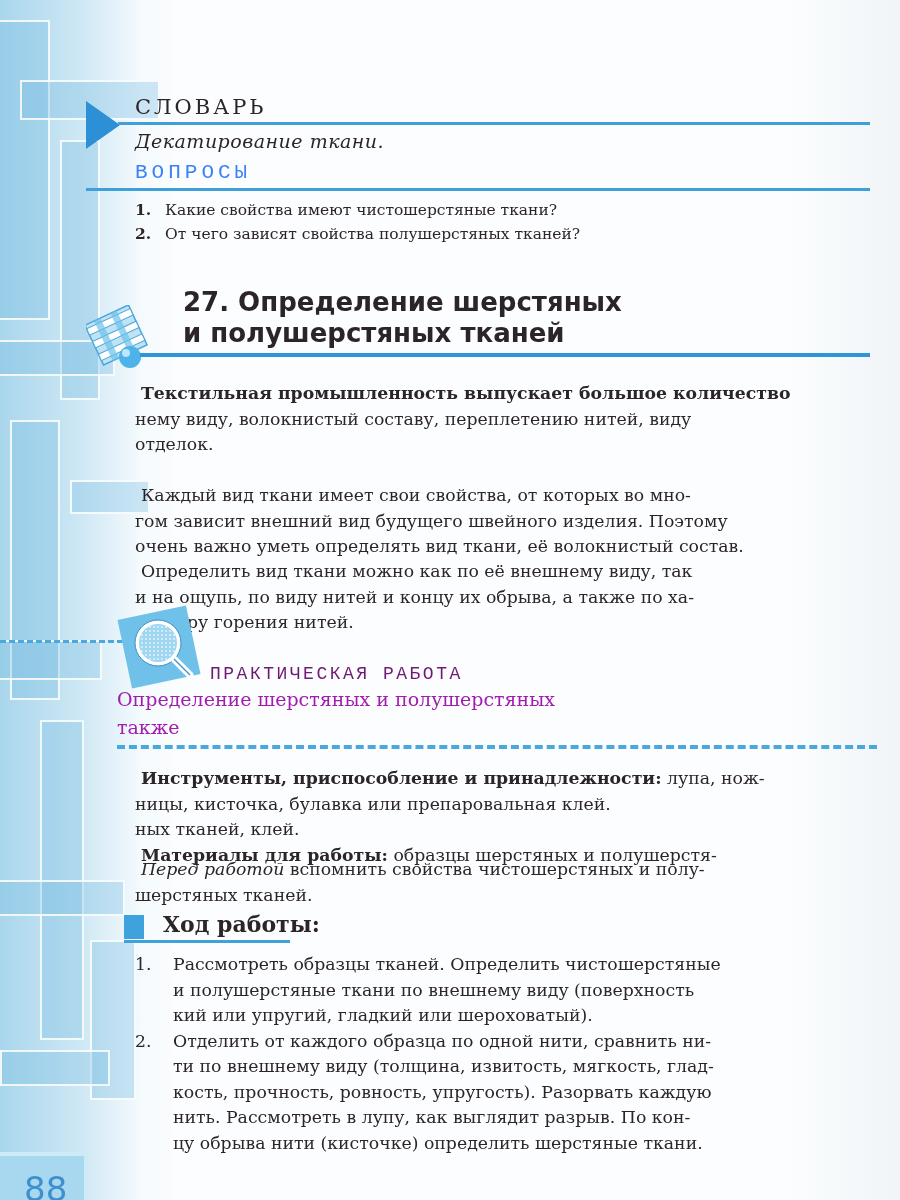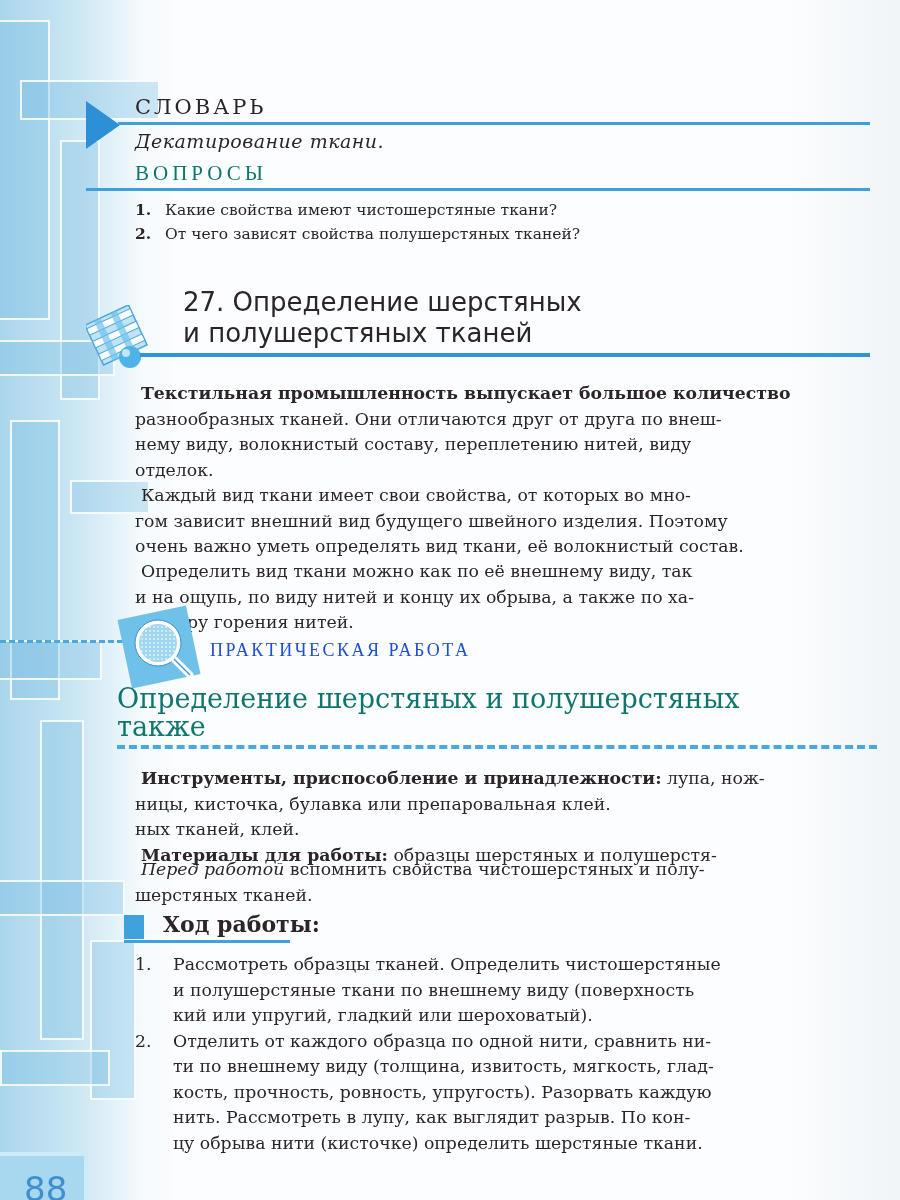--- a/index.html
+++ b/index.html
@@ -37,31 +37,31 @@
       position: absolute; left: 135px; top: 58px;
       font-family: "DejaVu Serif", serif; font-size: 21px; letter-spacing: 3px; color: #2b2528;
     }
     .vocab-line { position: absolute; left: 118px; top: 85px; width: 752px; height: 3px; background: #3f9fd8; }
     .vocab-term {
       position: absolute; left: 135px; top: 93px;
       font-style: italic; font-size: 19px; letter-spacing: 0.5px;
     }
     .questions-title {
       position: absolute; left: 135px; top: 124px;
-      font-family: Liberation Serif, serif; font-size: 21px; letter-spacing: 4px; color: #0f766e;
+      font-family: Liberation Mono, monospace; font-size: 21px; letter-spacing: 4px; color: #3b82f6;
     }
     .questions-line { position: absolute; left: 86px; top: 151px; width: 784px; height: 3px; background: #3f9fd8; }
     .q-list { position: absolute; left: 135px; top: 161px; list-style: none; font-size: 15.5px; line-height: 23px; }
     .q-num { font-weight: bold; display: inline-block; width: 30px; }
 
     
     .chapter-icon { position: absolute; left: 86px; top: 268px; width: 66px; height: 66px; }
     .chapter-title {
       position: absolute; left: 183px; top: 250px;
-      font-family: "DejaVu Sans", sans-serif; font-weight: normal; font-size: 26px; line-height: 31px; color: #2b2528;
+      font-family: "DejaVu Sans", sans-serif; font-weight: bold; font-size: 26px; line-height: 31px; color: #2b2528;
     }
     .chapter-line { position: absolute; left: 140px; top: 316px; width: 730px; height: 4px; background: #2e95d8; }
 
     
     .para {
       position: absolute; left: 135px; width: 745px;
       font-size: 17.3px; line-height: 25.5px; text-align: justify; text-indent: 0;
     }
     .para .line { display: block; white-space: nowrap; }
 
@@ -69,26 +69,26 @@
     .dash-left {
       position: absolute; left: 0; top: 603px; width: 150px; height: 0;
       border-top: 3px dashed #49a9de;
     }
     .magnifier-box {
       position: absolute; left: 124px; top: 575px; width: 70px; height: 70px;
       background: #6fc1ea; transform: rotate(-12deg);
     }
     .magnifier { position: absolute; left: 124px; top: 572px; width: 80px; height: 80px; }
     .practical-label {
-      position: absolute; left: 210px; top: 603px;
-      font-family: Liberation Serif, serif; font-size: 18px; letter-spacing: 2.5px; color: #1d4ed8;
+      position: absolute; left: 210px; top: 627px;
+      font-family: Liberation Mono, monospace; font-size: 18px; letter-spacing: 2.5px; color: #701a75;
     }
     .practical-title {
       position: absolute; left: 117px; top: 648px; width: 700px;
-      font-family: "DejaVu Serif", serif; font-size: 27px; line-height: 28px; color: #0f766e;
+      font-family: "DejaVu Serif", serif; font-size: 19px; line-height: 28px; color: #a21caf;
     }
     .dash-full {
       position: absolute; left: 117px; top: 708px; width: 760px; height: 0;
       border-top: 4px dashed #49a9de;
     }
 
     .ru-bold { font-weight: bold; }
     .ru-italic { font-style: italic; }
 
     
@@ -163,21 +163,20 @@
     <circle cx="40" cy="48" r="4" fill="#bfe6fa"></circle>
   </svg>
   <div class="chapter-title">
     <div>27. Определение шерстяных</div>
     <div>и полушерстяных тканей</div>
   </div>
   <div class="chapter-line"></div>
 
   <div class="para" style="top:344px;">
     <span class="line" style="padding-left:6px;font-weight:bold;">Текстильная промышленность выпускает большое количество</span>
-    <span class="line">разнообразных тканей. Они отличаются друг от друга по внеш-</span>
     <span class="line">нему виду, волокнистый составу, переплетению нитей, виду</span>
     <span class="line">отделок.</span>
   </div>
   <div class="para" style="top:446px;">
     <span class="line" style="padding-left:6px;">Каждый вид ткани имеет свои свойства, от которых во мно-</span>
     <span class="line">гом зависит внешний вид будущего швейного изделия. Поэтому</span>
     <span class="line">очень важно уметь определять вид ткани, её волокнистый состав.</span>
   </div>
   <div class="para" style="top:522px;">
     <span class="line" style="padding-left:6px;">Определить вид ткани можно как по её внешнему виду, так</span>

